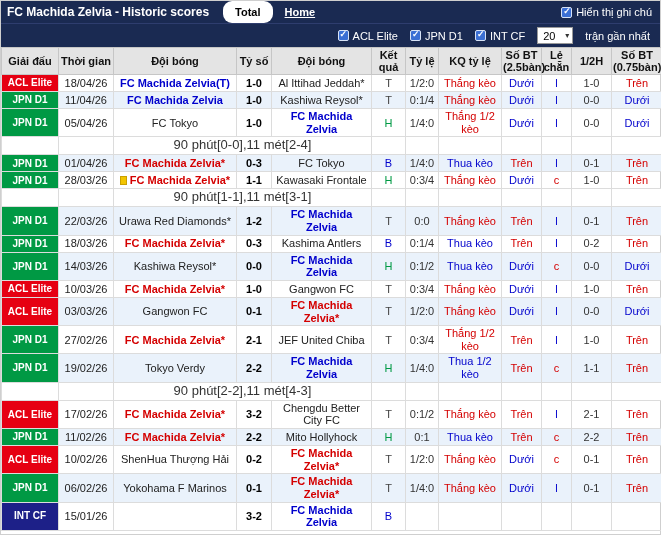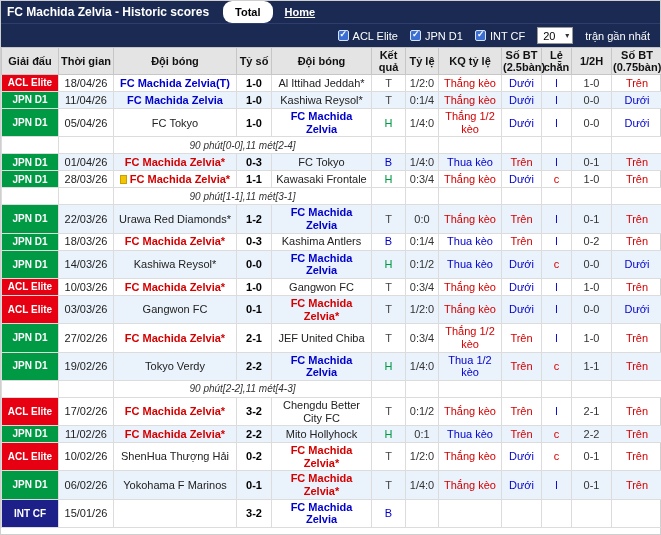--- a/index.html
+++ b/index.html
@@ -38,34 +38,38 @@
   td.badge-jpn { background:#009944 !important; color:#fff; font-weight:bold; font-size:10px; }
   td.badge-int { background:#1d2088 !important; color:#fff; font-weight:bold; font-size:10px; }
 
   .score { font-weight:bold; color:#000; }
   .team { cursor:pointer; }
   .team.c-blue { color:#0000cc; font-weight:bold; }
   .team.c-red  { color:#d40000; font-weight:bold; }
   .team.c-dark { color:#222; }
 
   .ad-cell { background:#0000a0 !important; color:#ffff00; font-weight:bold; text-decoration:underline; font-size:11px; letter-spacing:0.2px; cursor:pointer; white-space:nowrap; }
-  .note-cell { font-size:10px; color:#333; background:#fff !important;font-style:italic; }
+  .note-cell { font-size:13px; color:#333; background:#fff !important; }
   .yc { display:inline-block; width:7px; height:9px; background:#f2c500; border:1px solid #caa000; margin-right:3px; vertical-align:-1px; }
 </style>
 </head>
 <body>
 
 <div class="app">
 
   <div class="topbar">
     <span class="title">FC Machida Zelvia - Historic scores</span>
     <div class="tabs">
       <span class="tab active">Total</span>
       <span class="tab">Home</span>
     </div>
+    <label class="note-toggle">
+      <span class="cb"></span>
+      <span>Hiển thị ghi chú</span>
+    </label>
   </div>
 
   <div class="filterbar">
     <label class="flt">
       <span class="cb"></span>
       <span>ACL Elite</span>
     </label>
     <label class="flt">
       <span class="cb"></span>
       <span>JPN D1</span>

